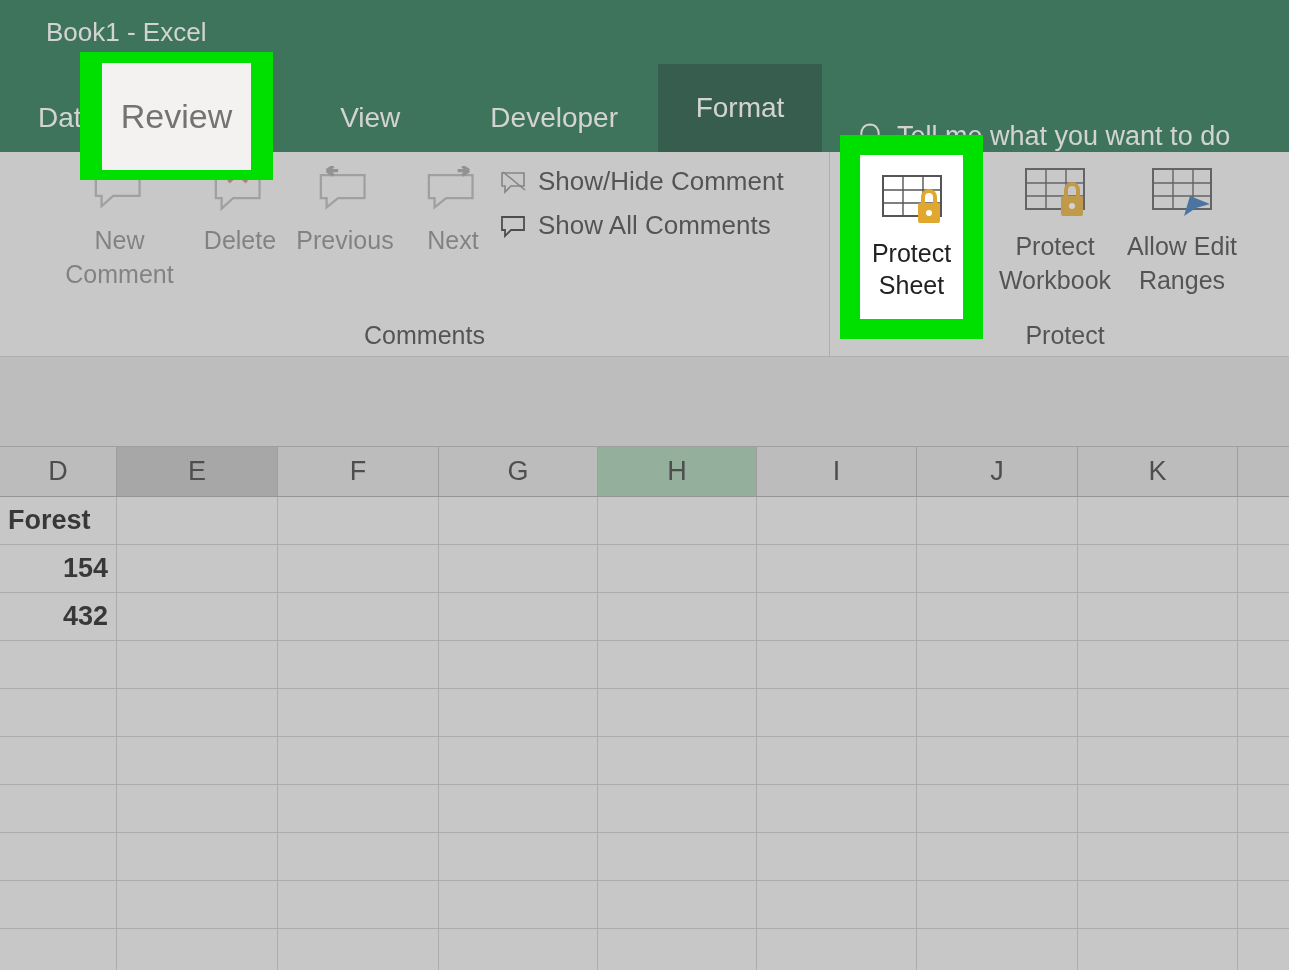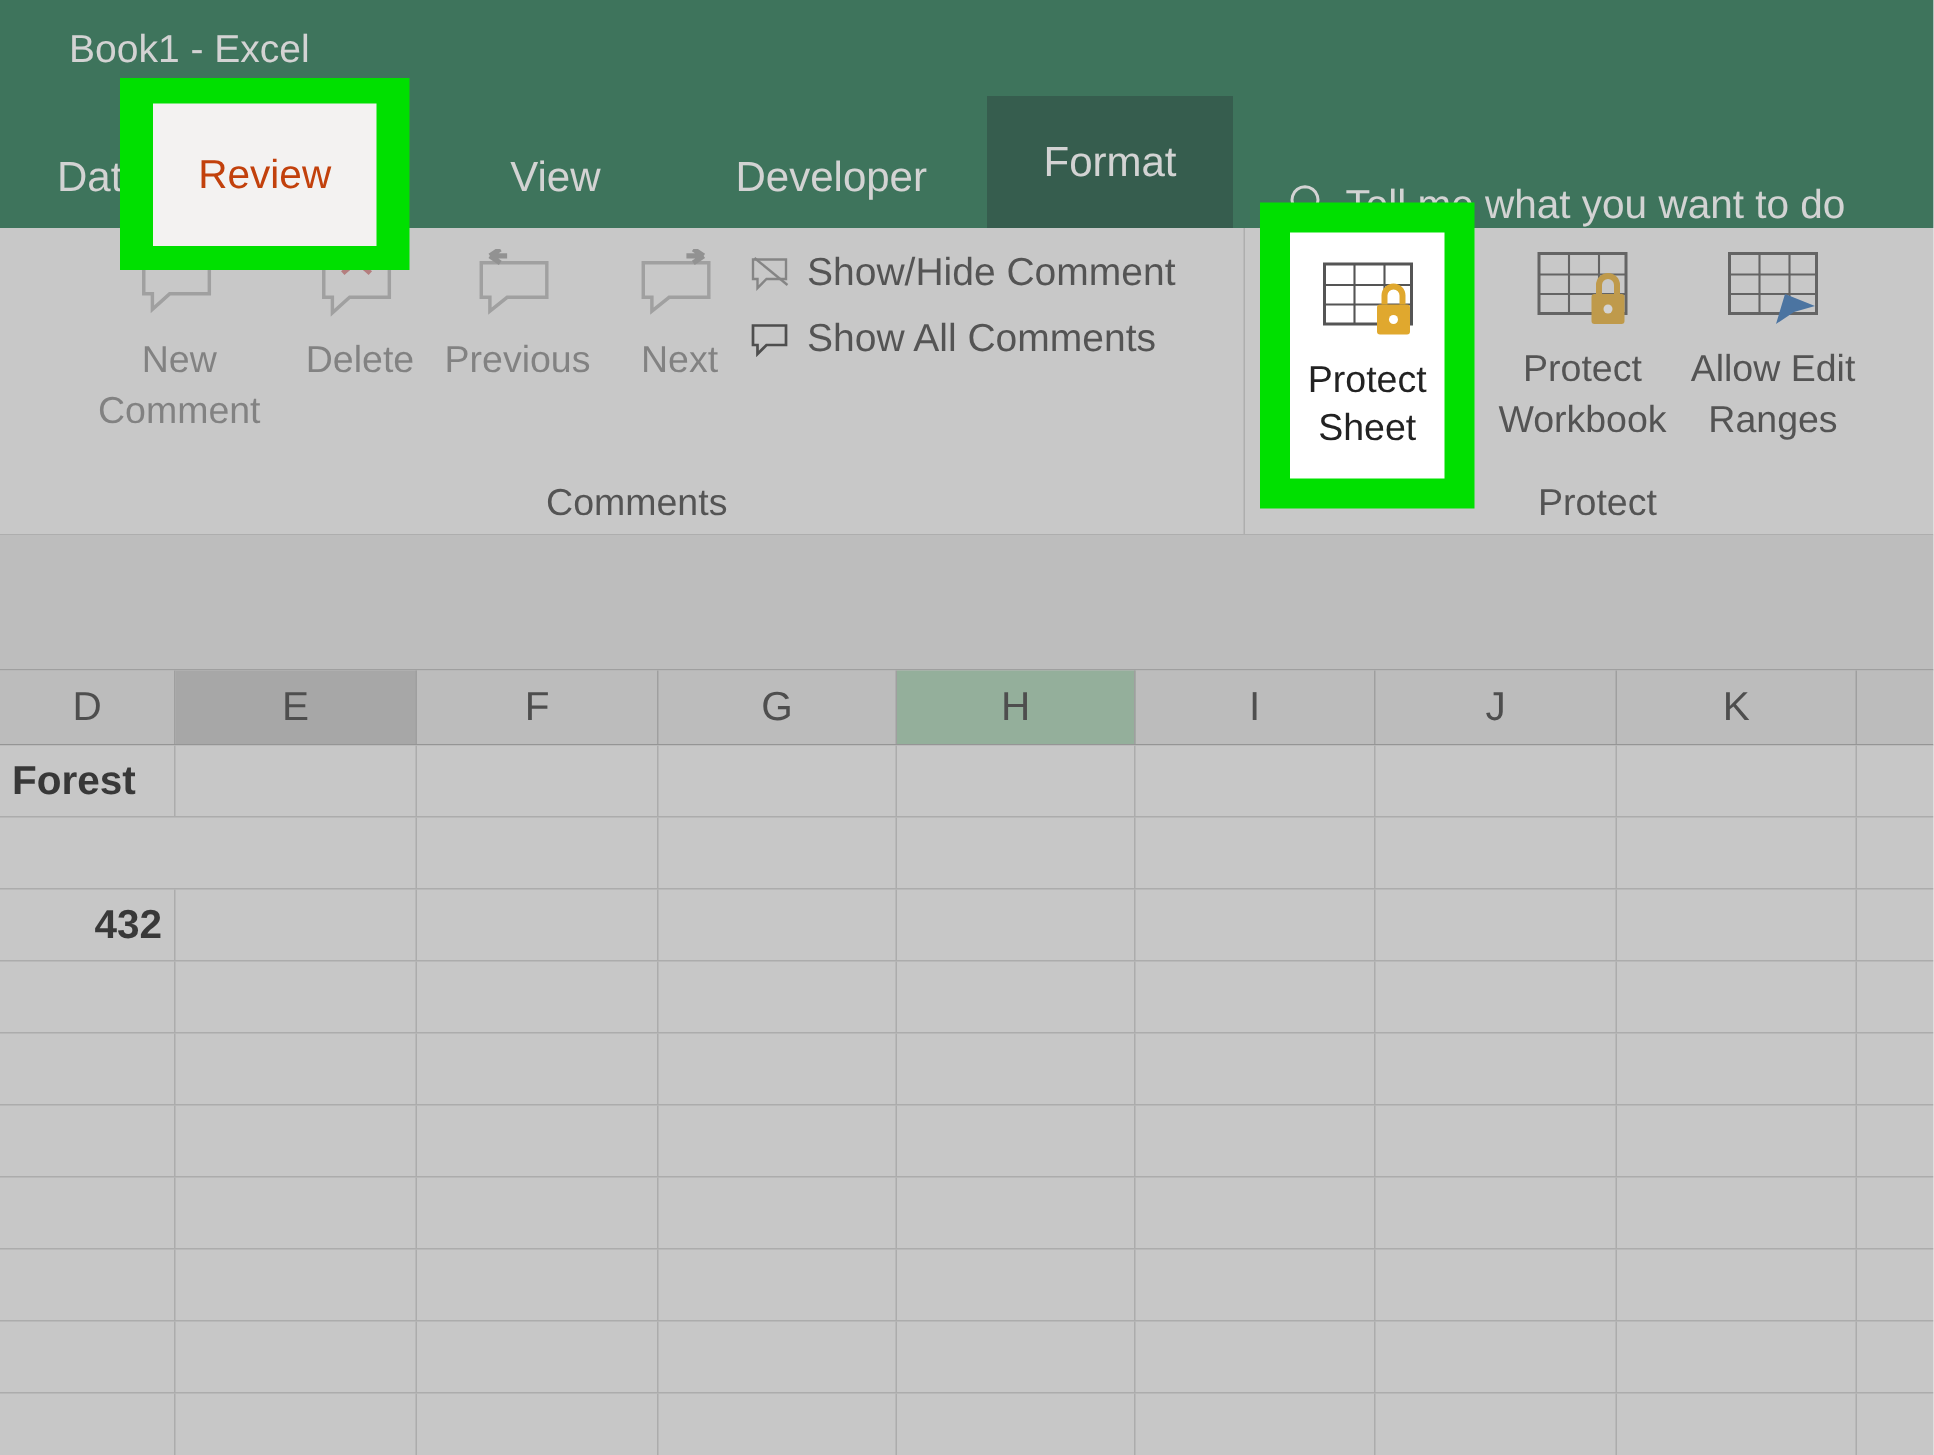--- a/index.html
+++ b/index.html
@@ -27,21 +27,21 @@
   .tellme { position: absolute; left: 855px; display: flex; align-items: center; gap: 12px; font-size: 27px; }
   .bulb-icon { width: 30px; height: 30px; display: inline-block; }
   .bulb-icon svg { width: 100%; height: 100%; }
 
   
   .highlight-box-tab {
     position: absolute; left: 80px; top: 52px; width: 193px; height: 128px;
     background: #00e000; z-index: 60; display: flex; align-items: center; justify-content: center;
   }
   .highlight-inner-tab {
-    width: 149px; height: 95px; background: #f3f2f1; color: #c2410c; font-size: 27px;
+    width: 149px; height: 107px; background: #f3f2f1; color: #737373; font-size: 34px;
     display: flex; align-items: center; justify-content: center;
   }
 
   
   .ribbon { height: 205px; background: #efefef; border-bottom: 1px solid #c7c7c7; position: relative; }
   .ribbon-group { position: absolute; top: 0; bottom: 0; border-right: 1px solid #c7c7c7; }
   .group-comments { left: 20px; width: 810px; }
   .group-protect { left: 840px; width: 450px; border-right: none; }
   .group-label { position: absolute; bottom: 6px; left: 0; right: 0; text-align: center; font-size: 25px; color: #3d3d3d; }
 
@@ -234,20 +234,21 @@
       <div class="gcell" style="left: 0px; width: 117px;">Forest</div>
       <div class="gcell" style="left: 117px; width: 161px;"></div>
       <div class="gcell" style="left: 278px; width: 161px;"></div>
       <div class="gcell" style="left: 439px; width: 159px;"></div>
       <div class="gcell" style="left: 598px; width: 159px;"></div>
       <div class="gcell" style="left: 757px; width: 160px;"></div>
       <div class="gcell" style="left: 917px; width: 161px;"></div>
       <div class="gcell" style="left: 1078px; width: 160px;"></div>
     </div>
     <div class="grow" style="top: 48px;">
+      <div class="gcell num" style="left: 0px; width: 117px;">154</div>
       <div class="gcell num" style="left: 117px; width: 161px;"></div>
       <div class="gcell num" style="left: 278px; width: 161px;"></div>
       <div class="gcell num" style="left: 439px; width: 159px;"></div>
       <div class="gcell num" style="left: 598px; width: 159px;"></div>
       <div class="gcell num" style="left: 757px; width: 160px;"></div>
       <div class="gcell num" style="left: 917px; width: 161px;"></div>
       <div class="gcell num" style="left: 1078px; width: 160px;"></div>
     </div>
     <div class="grow" style="top: 96px;">
       <div class="gcell num" style="left: 0px; width: 117px;">432</div>

